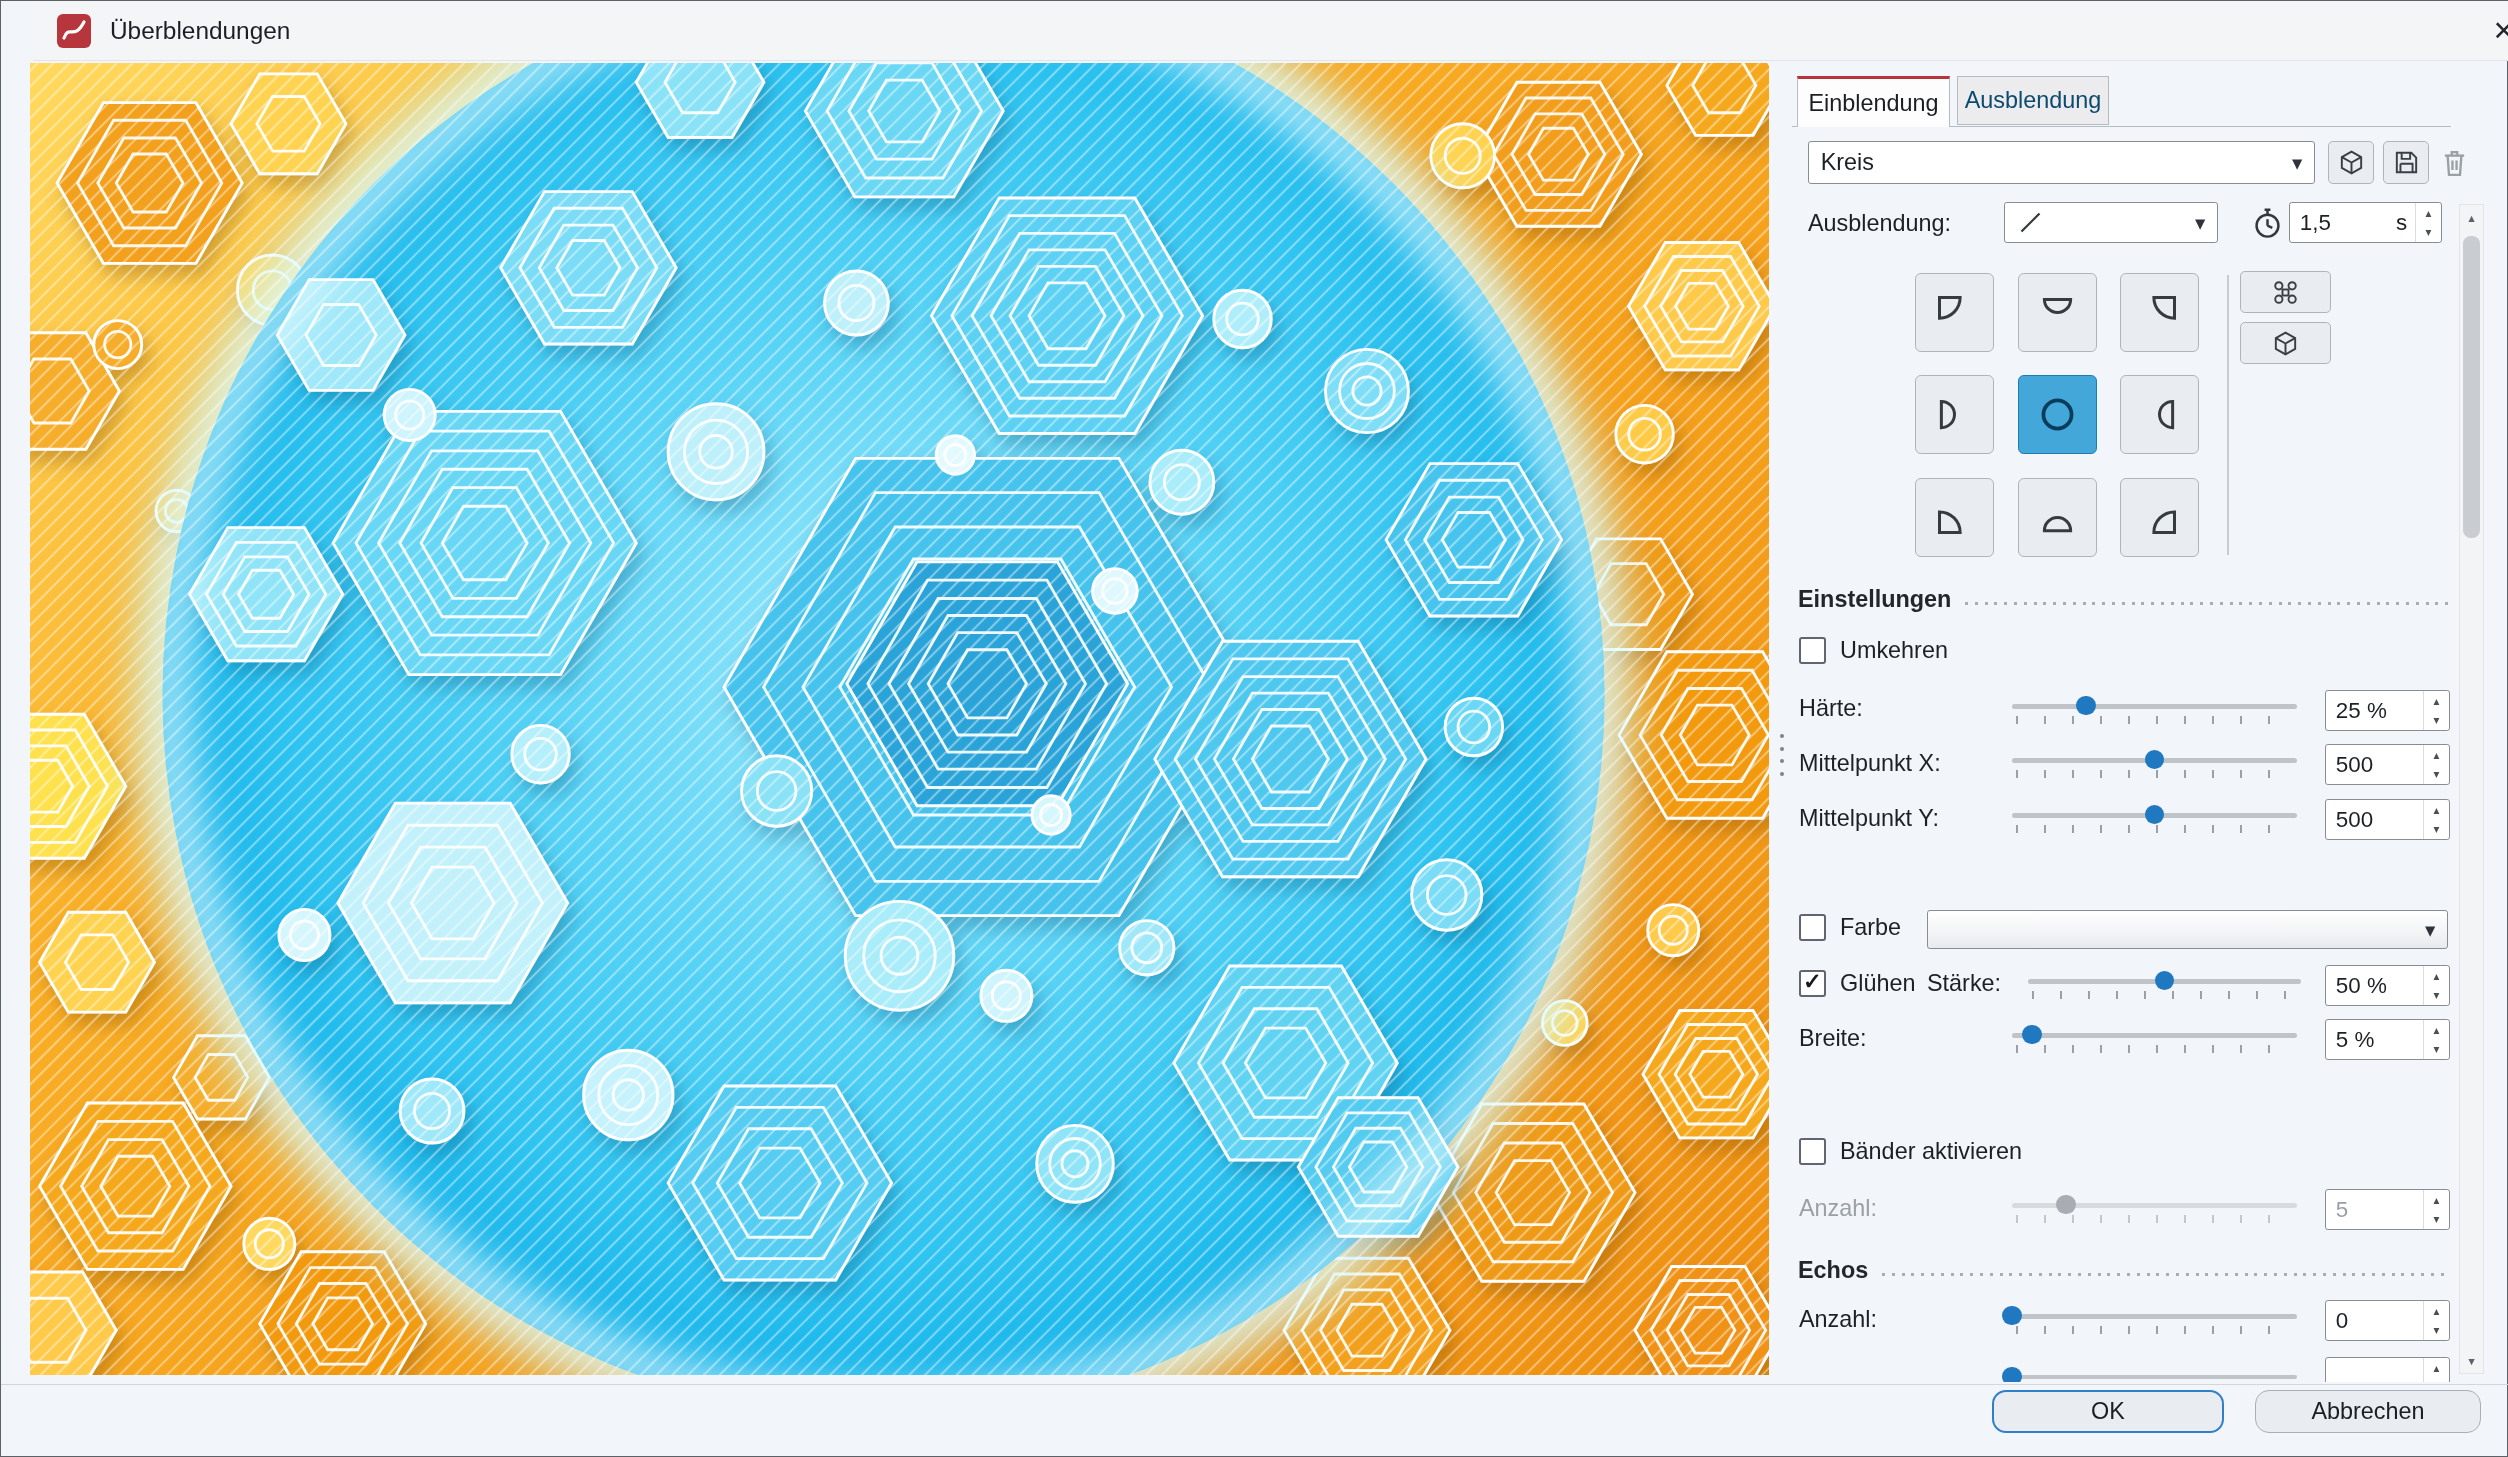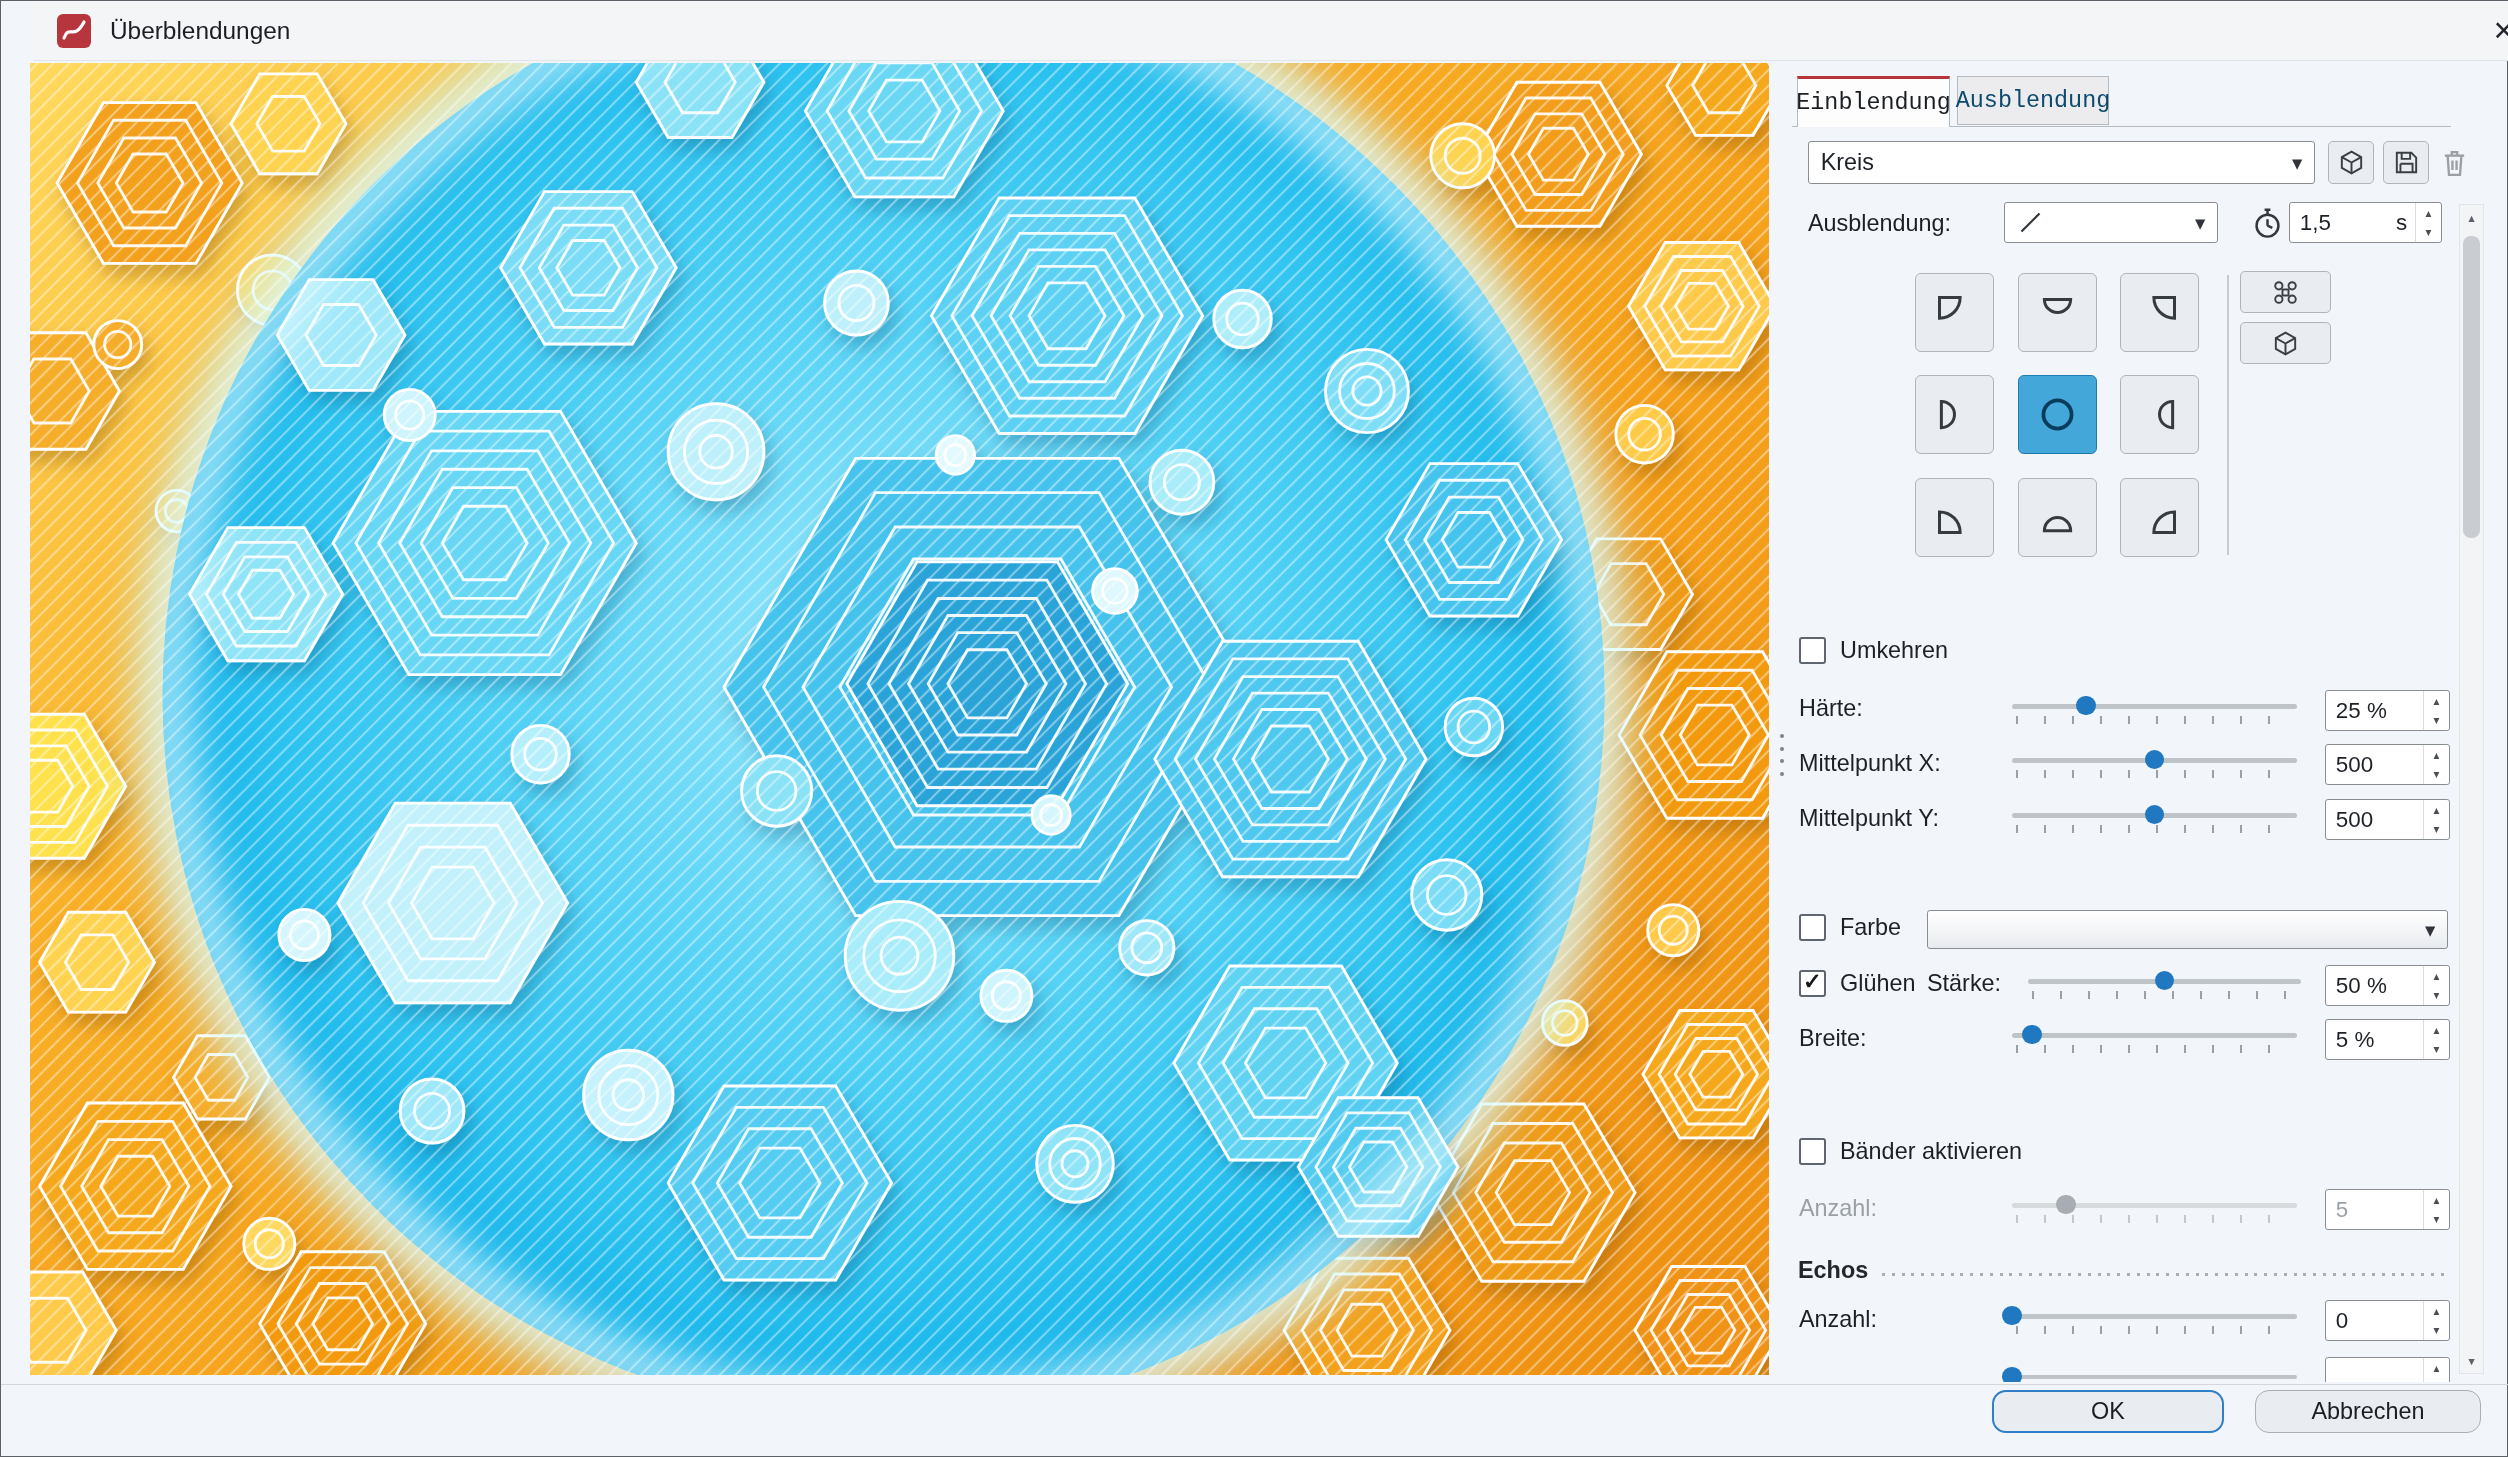--- a/index.html
+++ b/index.html
@@ -12,21 +12,21 @@
   .win-title{margin-left:17.6px;font-size:24.4px;color:#1b1e23;}
   .close-btn{position:absolute;right:9.8px;top:5.9px;width:51px;height:47px;display:flex;align-items:center;justify-content:center;font-size:35px;color:#23262b;background:transparent;border:none;cursor:pointer;}
 
   
   .preview{position:absolute;left:29px;top:62px;width:1739px;height:1312px;overflow:hidden;background:#f6a722;}
   .preview svg{display:block;width:100%;height:100%;}
   .splitter{position:absolute;left:1776px;top:733px;width:9.8px;height:60px;display:flex;flex-direction:column;gap:8.8px;align-items:center;cursor:col-resize;}
   .splitter i{width:3.9px;height:3.9px;border-radius:50%;background:#7e848b;}
 
   
-  .tab{position:absolute;top:75px;height:49px;box-sizing:border-box;display:flex;align-items:center;justify-content:center;font-size:23.4px;cursor:pointer;font-family:Liberation Mono, monospace;}
+  .tab{position:absolute;top:75px;height:49px;box-sizing:border-box;display:flex;align-items:center;justify-content:center;font-size:23.4px;cursor:pointer;}
   .tab.active{background:#fdfdfe;border:1px solid #b6bbc1;border-top:3.9px solid #b7343b;border-bottom:none;color:#1b1e23;z-index:2;height:51px;}
   .tab.inactive{background:#ececee;border:1px solid #b6bbc1;color:#0c4a6e;}
   .tabline{position:absolute;left:1791px;top:125px;width:659px;height:1px;background:#b6bbc1;}
 
   
   .lbl{position:absolute;font-size:23.4px;color:#1d2126;white-space:nowrap;line-height:31px;}
   .lbl.disabled{color:#9aa0a6;}
   .hdr{position:absolute;width:652px;display:flex;align-items:center;}
   .hdr .hdr-text{font-size:23.4px;font-weight:700;color:#23262b;white-space:nowrap;}
   .hdr .dots{flex:1;margin-left:13.7px;height:2.9px;margin-top:7.8px;background:repeating-linear-gradient(90deg,#a7adb4 0 2.9px,transparent 2.9px 9.8px);}
@@ -435,20 +435,24 @@
       <rect x="9.5" y="9.5" width="5" height="5"></rect>
     </svg>
   </button>
   <button class="sbtn" style="left:2239px;top:321px">
     <svg viewBox="0 0 24 24">
       <path d="M12,3 L20,7.5 L20,16.5 L12,21 L4,16.5 L4,7.5 Z"></path>
       <path d="M4,7.5 L12,12 L20,7.5 M12,12 L12,21"></path>
     </svg>
   </button>
 
+  <div class="hdr" style="left:1797px;top:585px">
+    <span class="hdr-text">Einstellungen</span>
+      <span class="dots"></span>
+  </div>
   <div class="cb" style="left:1798px;top:636px"></div>
   <div class="lbl" style="left:1839px;top:634px">Umkehren</div>
 
   <div class="lbl" style="left:1798px;top:692px">Härte:</div>
   <div class="slider" style="left:2011px;top:689px;width:285px">
     <div class="groove"></div>
     <div class="ticks"></div>
     <div class="handle" style="left: calc(26% - 9.8px);"></div>
   </div>
   <div class="spin" style="left:2324px;top:689px;width:125px">

